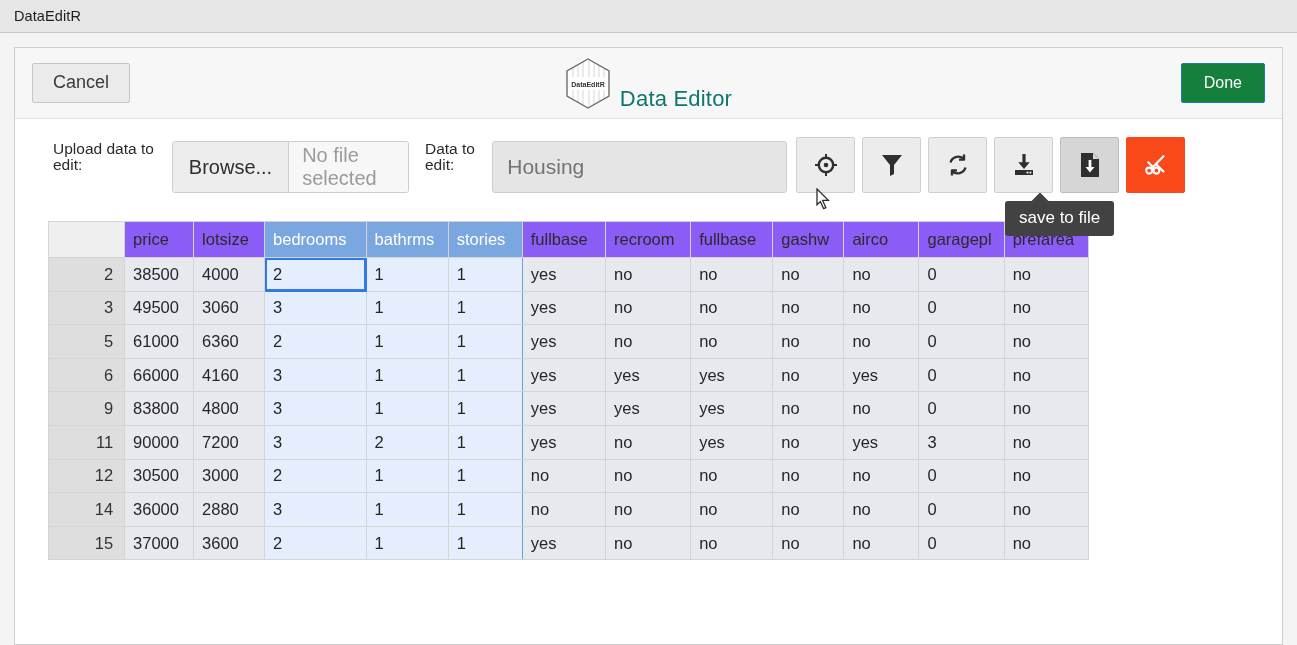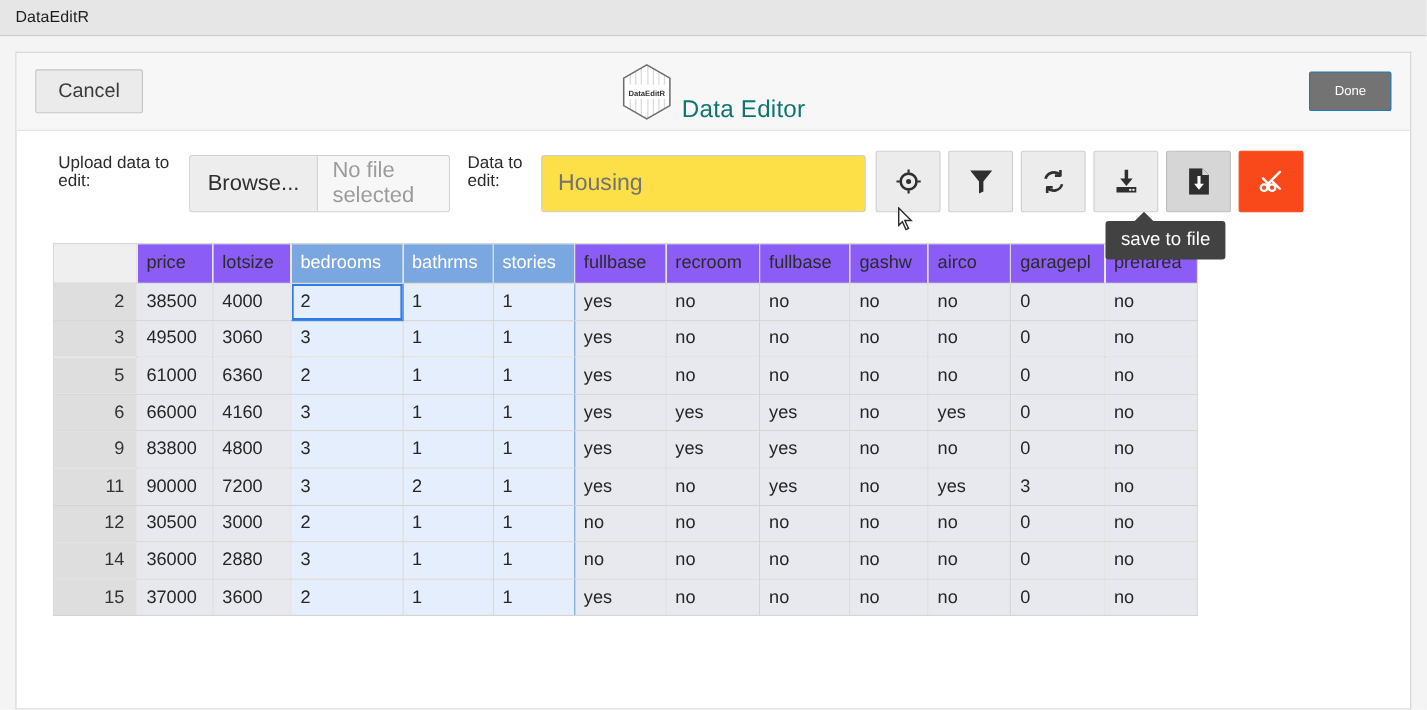--- a/index.html
+++ b/index.html
@@ -76,24 +76,24 @@
   #header-title {
     font-size: 22px;
     color: #0f766e;
     font-weight: 400;
     letter-spacing: .2px;
     margin-top: 32px;
   }
   #done-btn {
     position: absolute;
     right: 17px;
-    background: #737373;
+    background: #15803d;
     border: 1px solid #1a7cb8;
     color: #ffffff;
-    font-size: 12px;
+    font-size: 16px;
     padding: 10px 22px 11px 22px;
     border-radius: 2px;
     font-family: "Liberation Sans", sans-serif;
     cursor: pointer;
     line-height: 1.1;
   }
 
   
   #controls {
     padding: 18px 0 0 0;
@@ -142,21 +142,21 @@
 
   #data-input-group { width: 362px; margin-left: 16px; }
   #data-input {
     width: 100%;
     height: 52px;
     border: 1px solid #cdcdcd;
     border-radius: 3px;
     font-size: 21px;
     color: #737373;
     padding-left: 14px;
-    background: #fde047;
+    background: #e5e5e5;
     font-family: "Liberation Sans", sans-serif;
   }
 
   
   #icon-toolbar {
     display: flex;
     gap: 7px;
     margin-left: 9px;
     position: relative;
   }

